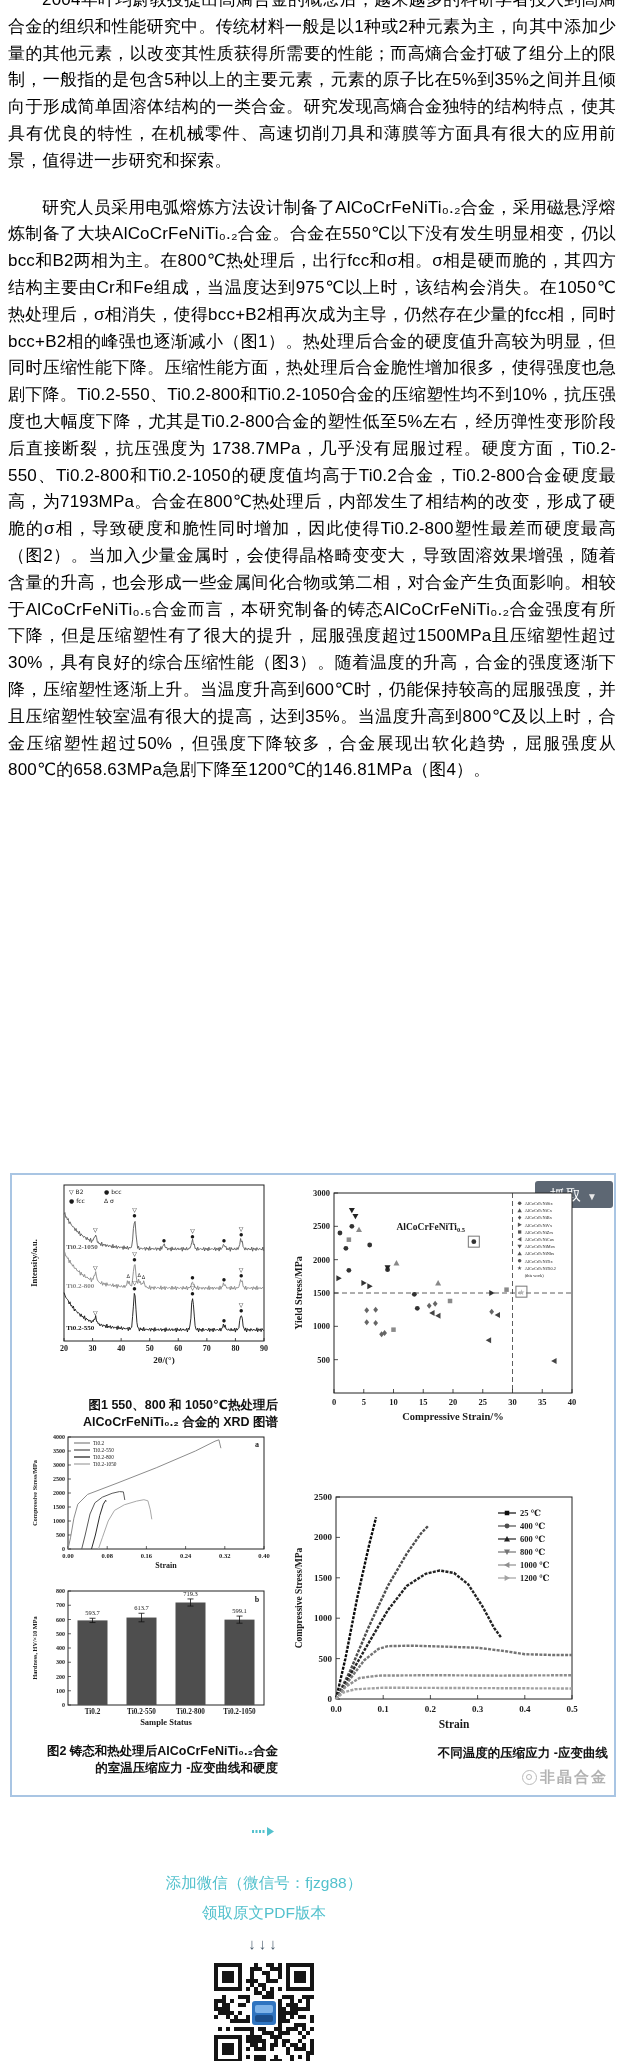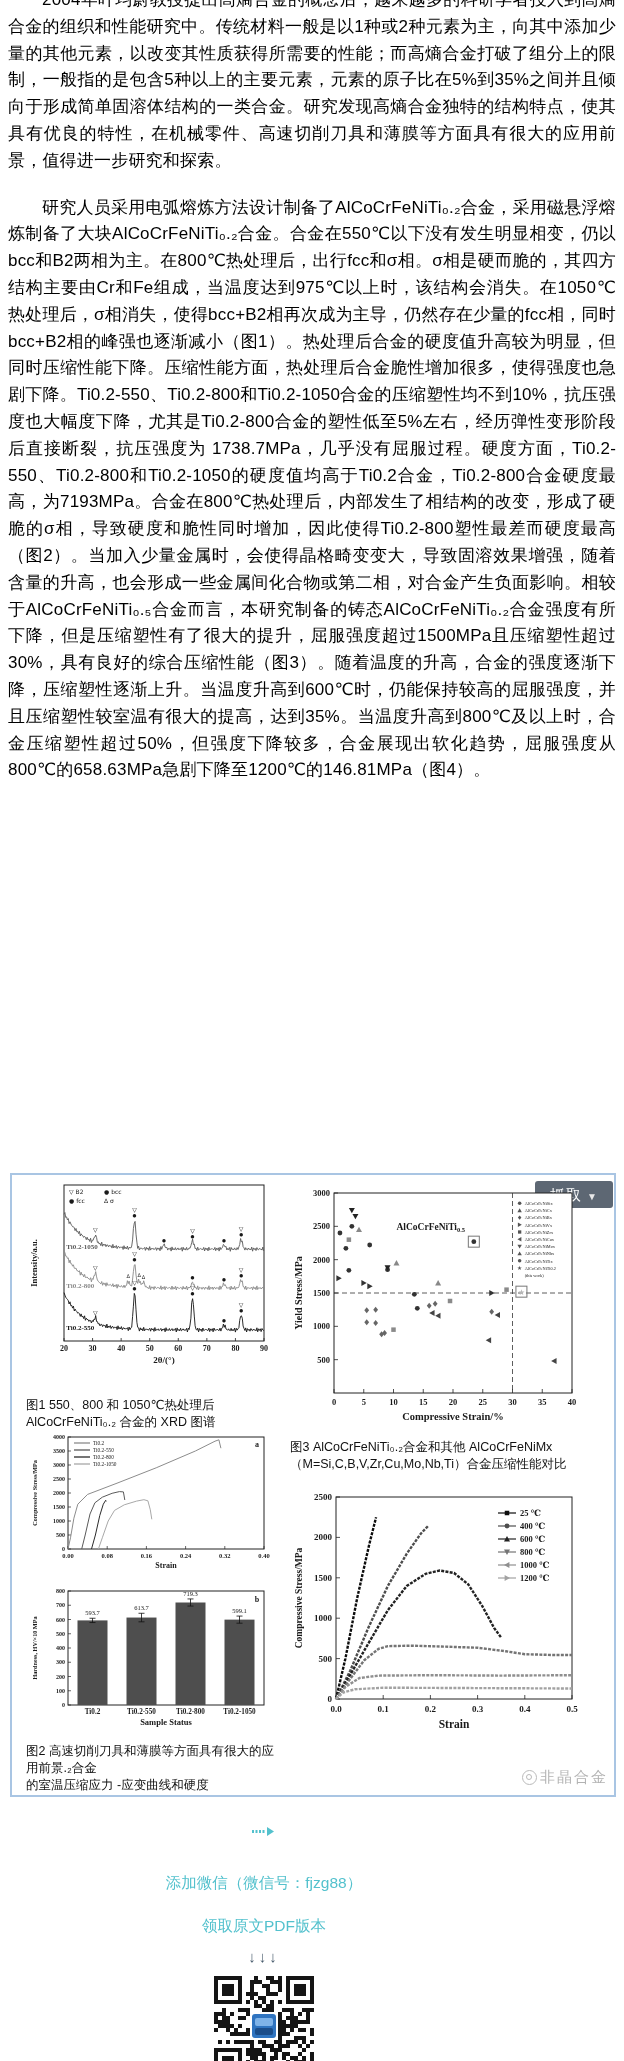--- a/index.html
+++ b/index.html
@@ -4,33 +4,33 @@
 <style>
   html,body{margin:0;padding:0;background:#fff;}
   #page{position:relative;width:624px;height:2061px;overflow:hidden;background:#fff;
         font-family:"Liberation Sans","DejaVu Sans",sans-serif;}
   .text-col{position:absolute;left:8px;top:-13px;width:608px;}
   .text-col p{margin:0 0 20px 0;font-size:17px;line-height:26.8px;color:#000;
               text-align:justify;text-indent:2em;letter-spacing:0.2px;}
   .fig-box{position:absolute;left:10px;top:1173px;width:602px;height:620px;
            border:2px solid #a9c5e3;background:#fff;box-sizing:content-box;}
   .fig{position:absolute;}
-  .cap{font-size:12.5px;line-height:17px;font-weight:normal;color:#111;text-align:left;margin-top:2px;}
+  .cap{font-size:12.5px;line-height:17px;font-weight:bold;color:#111;text-align:right;margin-top:2px;}
   .capture-btn{position:absolute;top:6px;right:1px;width:78px;height:27px;background:#5d6773;
                color:#fff;font-size:15px;line-height:27px;text-align:center;border-radius:3px;
                cursor:pointer;letter-spacing:1px;}
   .capture-btn .caret{font-size:10px;margin-left:5px;color:#e8e8e8;}
-  .watermark{position:absolute;right:6px;bottom:8px;color:#a0a0a0;font-weight:normal;font-size:15px;
+  .watermark{position:absolute;right:6px;bottom:8px;color:#a0a0a0;font-weight:bold;font-size:15px;
              letter-spacing:2px;opacity:0.8;display:flex;align-items:center;gap:3px;}
   .wm-logo{display:inline-block;width:13px;height:13px;border:1.5px solid #a8a8a8;border-radius:50%;
            position:relative;}
   .wm-logo::after{content:"";position:absolute;left:3px;top:3px;width:4px;height:4px;
                   border:1px solid #a8a8a8;border-radius:50%;}
   .footer{position:absolute;left:0;top:1822px;width:528px;text-align:center;}
-  .teal-line{color:#53c1cd;font-size:15.5px;line-height:21px;margin-top:22px;}
+  .teal-line{color:#53c1cd;font-size:15.5px;line-height:21px;margin-top:9px;}
   .teal-line.first{margin-top:32px;}
   .down-arrows{color:#4a5d6e;font-size:15px;font-weight:bold;letter-spacing:3px;margin-top:12px;}
   .qr-wrap{margin-top:11px;}
   svg text{user-select:none;}
 </style>
 </head>
 <body>
 
 <div id="page">
 
@@ -201,24 +201,20 @@
           <path d="M229.64000000000001 65.60000000000001L231.84 61.64000000000001L227.44000000000003 61.64000000000001Z" fill="#555"></path>
           <text x="234.64000000000001" y="65.2" font-size="4.3" text-anchor="start" font-family="&quot;Liberation Serif&quot;,&quot;DejaVu Serif&quot;,serif" font-weight="normal" fill="#1a1a1a">AlCoCrFeNiMox</text>
           <path d="M229.64000000000001 68.4L231.84 72.36000000000001L227.44000000000003 72.36000000000001Z" fill="#555"></path>
           <text x="234.64000000000001" y="72.4" font-size="4.3" text-anchor="start" font-family="&quot;Liberation Serif&quot;,&quot;DejaVu Serif&quot;,serif" font-weight="normal" fill="#1a1a1a">AlCoCrFeNiNbx</text>
           <circle cx="229.64000000000001" cy="77.8" r="1.7600000000000002" fill="#555"></circle>
           <text x="234.64000000000001" y="79.6" font-size="4.3" text-anchor="start" font-family="&quot;Liberation Serif&quot;,&quot;DejaVu Serif&quot;,serif" font-weight="normal" fill="#1a1a1a">AlCoCrFeNiTix</text>
           <text x="229.64000000000001" y="87.2" font-size="5.720000000000001" text-anchor="middle" font-family="&quot;DejaVu Sans&quot;,sans-serif" font-weight="normal" fill="#555">★</text>
           <text x="234.64000000000001" y="86.8" font-size="4.3" text-anchor="start" font-family="&quot;Liberation Serif&quot;,&quot;DejaVu Serif&quot;,serif" font-weight="normal" fill="#1a1a1a">AlCoCrFeNiTi0.2</text>
           <text x="234.64000000000001" y="94" font-size="4.3" text-anchor="start" font-family="&quot;Liberation Serif&quot;,&quot;DejaVu Serif&quot;,serif" font-weight="normal" fill="#1a1a1a">(this work)</text>
         </svg>
-      <div class="cap">
-        <div>图3  AlCoCrFeNiTi₀.₂合金和其他 AlCoCrFeNiMx</div>
-        <div>（M=Si,C,B,V,Zr,Cu,Mo,Nb,Ti）合金压缩性能对比</div>
-      </div>
     </div>
 
     <div class="fig" style="left:14px;top:258px;width:252px">
       <svg id="fig2-svg" width="252" height="304">
           <rect x="42" y="4" width="196" height="112" fill="#fff" stroke="#222" stroke-width="1"></rect>
           <line x1="42" y1="116" x2="45" y2="116" stroke="#222" stroke-width="0.7"></line>
           <text x="39" y="118.2" font-size="6" text-anchor="end" font-family="&quot;Liberation Serif&quot;,&quot;DejaVu Serif&quot;,serif" font-weight="bold" fill="#1a1a1a">0</text>
           <line x1="42" y1="102" x2="45" y2="102" stroke="#222" stroke-width="0.7"></line>
           <text x="39" y="104.2" font-size="6" text-anchor="end" font-family="&quot;Liberation Serif&quot;,&quot;DejaVu Serif&quot;,serif" font-weight="bold" fill="#1a1a1a">500</text>
           <line x1="42" y1="88" x2="45" y2="88" stroke="#222" stroke-width="0.7"></line>
@@ -303,21 +299,21 @@
           <line x1="213.5" y1="183.06574999999998" x2="213.5" y2="190.19074999999998" stroke="#111" stroke-width="0.8"></line>
           <line x1="210.5" y1="183.06574999999998" x2="216.5" y2="183.06574999999998" stroke="#111" stroke-width="0.8"></line>
           <line x1="210.5" y1="190.19074999999998" x2="216.5" y2="190.19074999999998" stroke="#111" stroke-width="0.8"></line>
           <text x="213.5" y="180.06574999999998" font-size="6.5" text-anchor="middle" font-family="&quot;Liberation Serif&quot;,&quot;DejaVu Serif&quot;,serif" font-weight="normal" fill="#1a1a1a">599.1</text>
           <text x="213.5" y="281" font-size="7.2" text-anchor="middle" font-family="&quot;Liberation Serif&quot;,&quot;DejaVu Serif&quot;,serif" font-weight="bold" fill="#1a1a1a">Ti0.2-1050</text>
           <text x="140" y="292" font-size="8.5" text-anchor="middle" font-family="&quot;Liberation Serif&quot;,&quot;DejaVu Serif&quot;,serif" font-weight="bold" fill="#1a1a1a">Sample Status</text>
           <text x="11" y="215" font-size="6.2" text-anchor="middle" font-family="&quot;Liberation Serif&quot;,&quot;DejaVu Serif&quot;,serif" font-weight="bold" fill="#1a1a1a" transform="rotate(-90 11 215)">Hardness, HV/×10 MPa</text>
           <text x="231" y="169" font-size="8" text-anchor="middle" font-family="&quot;Liberation Serif&quot;,&quot;DejaVu Serif&quot;,serif" font-weight="bold" fill="#1a1a1a">b</text>
         </svg>
       <div class="cap">
-        <div>图2  高速切削刀具和薄膜等方面具有很大的应用前景.₂合金</div>
+        <div>图2  铸态和热处理后AlCoCrFeNiTi₀.₂合金</div>
         <div>的室温压缩应力 -应变曲线和硬度</div>
       </div>
     </div>
 
     <div class="fig" style="left:278px;top:314px;width:318px">
       <svg id="fig4-svg" width="306" height="250">
           <rect x="46" y="8" width="236" height="202" fill="#fff" stroke="#222" stroke-width="1"></rect>
           <line x1="46" y1="210" x2="50" y2="210" stroke="#222" stroke-width="0.8"></line>
           <text x="42" y="213" font-size="9" text-anchor="end" font-family="&quot;Liberation Serif&quot;,&quot;DejaVu Serif&quot;,serif" font-weight="bold" fill="#1a1a1a">0</text>
           <line x1="46" y1="169.6" x2="50" y2="169.6" stroke="#222" stroke-width="0.8"></line>
@@ -363,20 +359,21 @@
           <path d="M217 66L220 60.6L214 60.6Z" fill="#747474"></path>
           <text x="230" y="66" font-size="8.5" text-anchor="start" font-family="&quot;Liberation Serif&quot;,&quot;DejaVu Serif&quot;,serif" font-weight="bold" fill="#1a1a1a">800 ℃</text>
           <line x1="208" y1="76" x2="226" y2="76" stroke="#8f8f8f" stroke-width="1.2"></line>
           <path d="M214 76L219.4 73L219.4 79Z" fill="#8f8f8f"></path>
           <text x="230" y="79" font-size="8.5" text-anchor="start" font-family="&quot;Liberation Serif&quot;,&quot;DejaVu Serif&quot;,serif" font-weight="bold" fill="#1a1a1a">1000 ℃</text>
           <line x1="208" y1="89" x2="226" y2="89" stroke="#a2a2a2" stroke-width="1.2"></line>
           <path d="M220 89L214.6 86L214.6 92Z" fill="#a2a2a2"></path>
           <text x="230" y="92" font-size="8.5" text-anchor="start" font-family="&quot;Liberation Serif&quot;,&quot;DejaVu Serif&quot;,serif" font-weight="bold" fill="#1a1a1a">1200 ℃</text>
         </svg>
       <div class="cap">
+        <div>不同温度的压缩应力 -应变曲线</div>
       </div>
     </div>
 
     <div class="watermark">
       <span class="wm-logo"></span>
       <span>非晶合金</span>
     </div>
   </div>
 
   <div class="footer">

